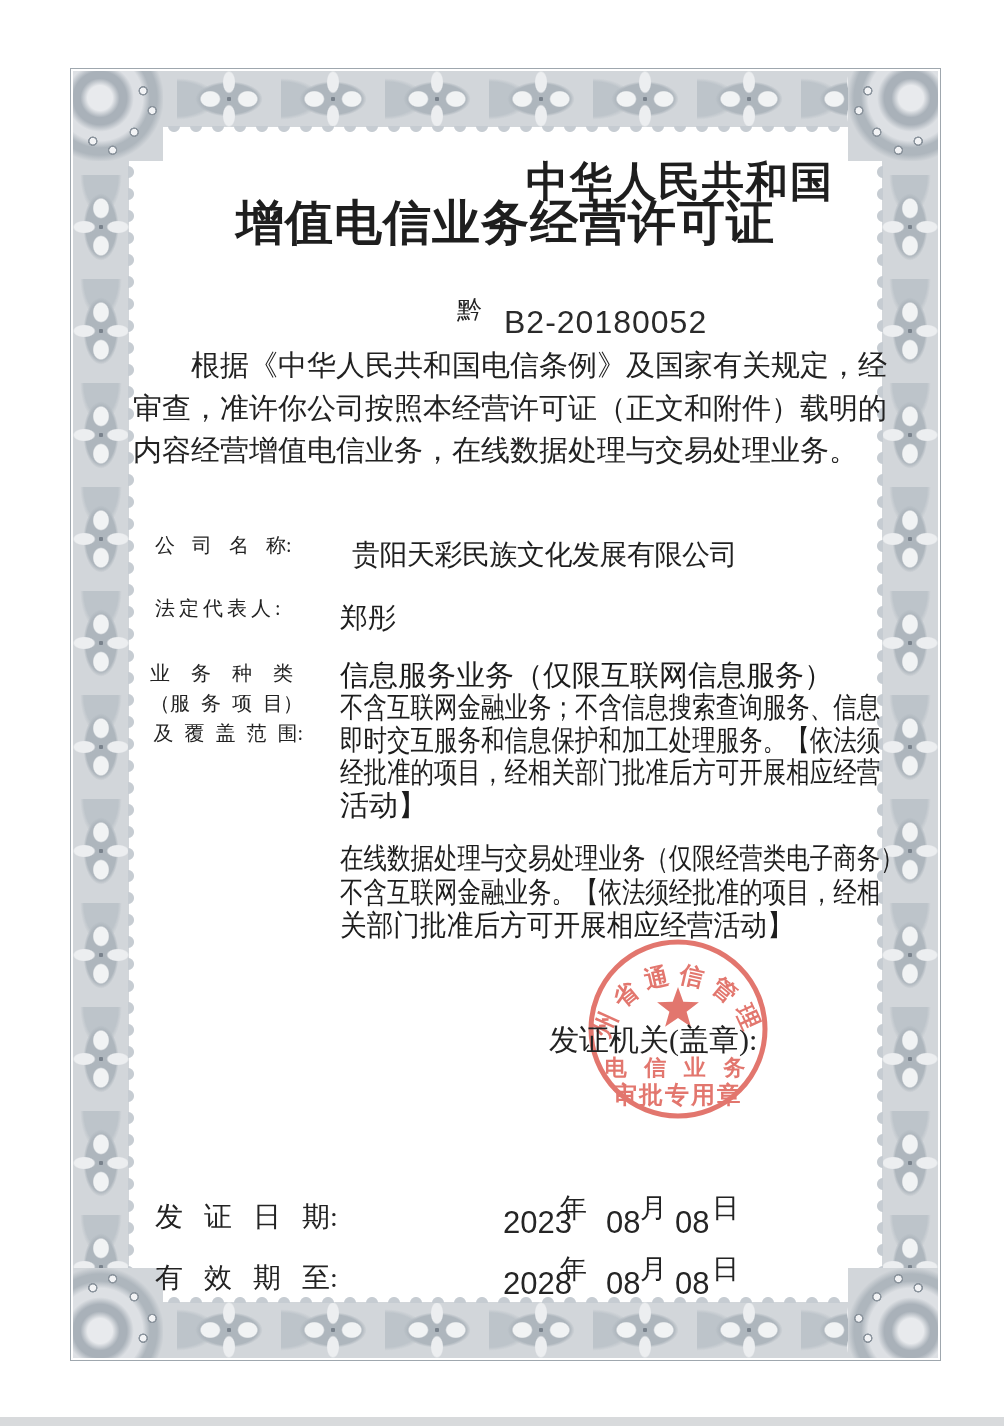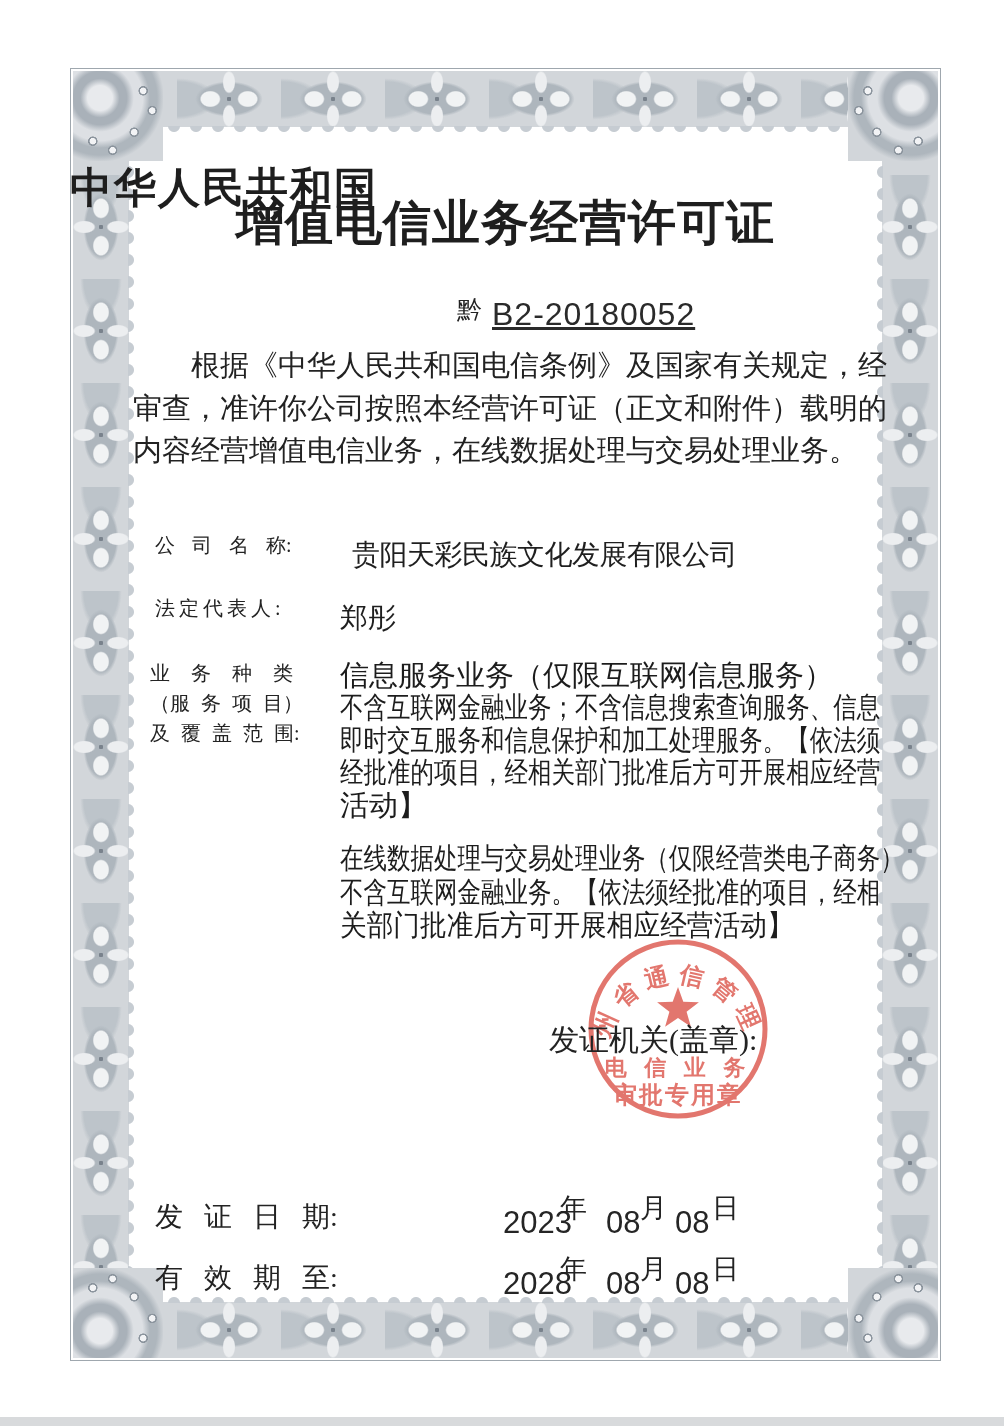--- a/index.html
+++ b/index.html
@@ -46,31 +46,31 @@
   .scallop-h{position:absolute;height:9px;
     background-image:radial-gradient(circle 8px at 11px 0px, #c6ccd2 0 5.5px, rgba(0,0,0,0) 6.5px);
     background-size:22px 9px;}
   .scallop-h.bot{background-image:radial-gradient(circle 8px at 11px 9px, #c6ccd2 0 5.5px, rgba(0,0,0,0) 6.5px);}
   .scallop-v{position:absolute;width:9px;
     background-image:radial-gradient(circle 8px at 0px 11px, #c6ccd2 0 5.5px, rgba(0,0,0,0) 6.5px);
     background-size:9px 22px;}
   .scallop-v.rgt{background-image:radial-gradient(circle 8px at 9px 11px, #c6ccd2 0 5.5px, rgba(0,0,0,0) 6.5px);}
   
   .abs{position:absolute;z-index:2;}
-  .title1{left:70px;top:160px;width:764px;text-align:left;font-size:42px;font-weight:700;letter-spacing:2px;color:#1e1e1e;}
+  .title1{left:70px;top:154px;width:764px;text-align:right;font-size:42px;font-weight:700;letter-spacing:2px;color:#1e1e1e;}
   .title2{left:70px;top:191px;width:871px;text-align:center;font-size:48px;font-weight:700;letter-spacing:1px;color:#1e1e1e;}
   .license-row{left:445px;top:288px;display:flex;align-items:flex-end;}
   .license-label{font-size:26px;font-weight:600;letter-spacing:1px;}
   .license-region{font-size:25px;margin-left:12px;position:relative;top:1px;}
-  .license-number{font-family:"Liberation Sans","DejaVu Sans",sans-serif;font-size:32px;margin-left:10px;
-                  letter-spacing:1px;position:relative;top:8px;color:#2a2a2a;text-decoration:underline;}
+  .license-number{font-family:"Liberation Sans","DejaVu Sans",sans-serif;font-size:32px;margin-left:22px;
+                  letter-spacing:1px;position:relative;top:16px;color:#2a2a2a;}
   .intro{left:133px;top:344px;width:760px;font-size:29px;line-height:42.5px;color:#222;}
   .intro .first{text-indent:58px;}
   .lbl{font-size:20px;color:#232323;}
-  .ws12{word-spacing:12px;} .ws16{word-spacing:16px;} .ws6{word-spacing:6px;} .ls4{letter-spacing:4px;} .ws14{word-spacing:14px;}
+  .ws12{word-spacing:12px;} .ws16{word-spacing:16px;} .ws6{word-spacing:6px;text-align:right;} .ls4{letter-spacing:4px;} .ws14{word-spacing:14px;}
   .val-serif{font-size:28px;color:#1f1f1f;}
   .biz{font-family:"Liberation Sans","DejaVu Sans",sans-serif;font-weight:500;font-size:29px;
        line-height:32.4px;color:#1c1c1c;letter-spacing:0;}
   .biz div{transform-origin:left center;white-space:nowrap;}
   .biz .c{transform:scaleX(.81);}
   .biz .m{transform:scaleX(.92);}
   .biz-label{line-height:30px;}
   .issuer{left:549px;top:1020px;font-size:30px;z-index:3;}
   .seal{left:578px;top:929px;width:200px;height:200px;opacity:.8;z-index:2;}
   .date-lbl{font-size:28px;}

